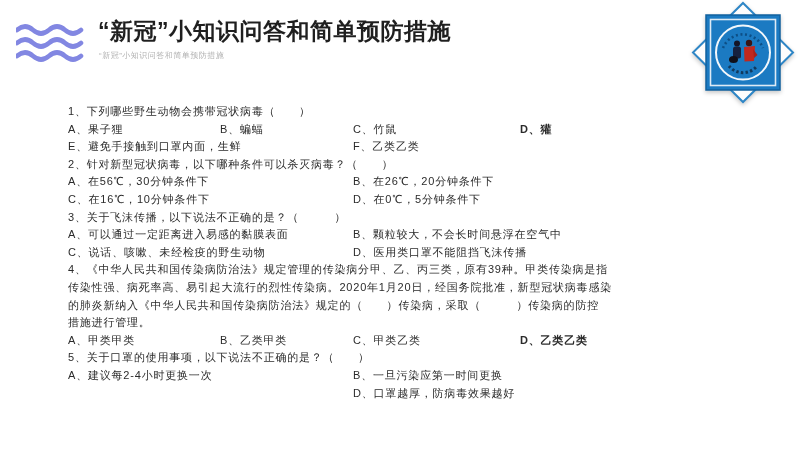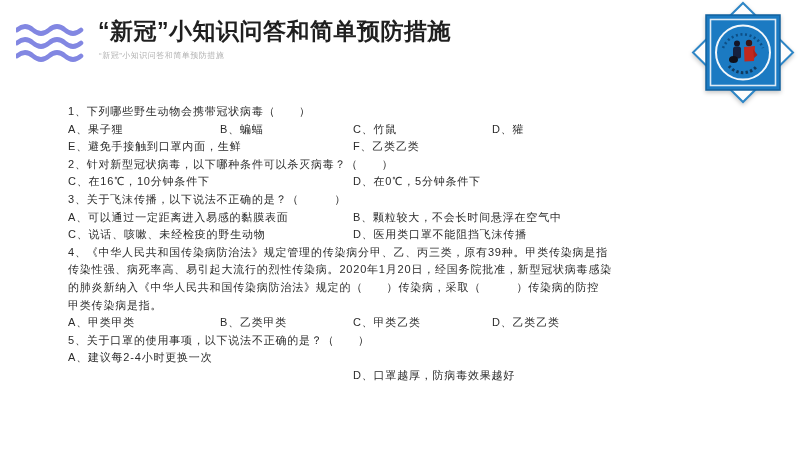--- a/index.html
+++ b/index.html
@@ -29,21 +29,21 @@
   
   .quiz{
     position:absolute;left:48px;top:103px;width:730px;
     font-size:11px;color:#2b2b2b;letter-spacing:.8px;
   }
   .line{position:relative;height:17.6px;line-height:17.6px;white-space:nowrap;}
   .opt{position:absolute;top:0;}
   .c0{left:0;}
   .c1{left:152px;}
   .c2{left:285px;}
-  .c3{left:424px;}
+  .c3{left:452px;font-weight:bold;}
 </style>
 </head>
 <body>
 
 <div class="slide">
 
   <svg class="waves" width="68" height="44" viewBox="0 0 68 44">
     <path d="M1 8 Q 9 1 17 8 T 33 8 T 49 8 T 65 8" fill="none" stroke="#8287e2" stroke-width="4.6" stroke-linecap="round"></path>
     <path d="M1 21 Q 9 14 17 21 T 33 21 T 49 21 T 65 21" fill="none" stroke="#8287e2" stroke-width="4.6" stroke-linecap="round"></path>
     <path d="M1 34 Q 9 27 17 34 T 33 34 T 49 34 T 65 34" fill="none" stroke="#8287e2" stroke-width="4.6" stroke-linecap="round"></path>
@@ -80,20 +80,24 @@
     </div>
     <div class="line">
       <span class="opt c0">E、避免手接触到口罩内面，生鲜</span>
       <span class="opt c2">F、乙类乙类</span>
     </div>
 
     <div class="line">
       <span class="opt c0">2、针对新型冠状病毒，以下哪种条件可以杀灭病毒？（　　）</span>
     </div>
     <div class="line">
+      <span class="opt c0">A、在56℃，30分钟条件下</span>
+      <span class="opt c2">B、在26℃，20分钟条件下</span>
+    </div>
+    <div class="line">
       <span class="opt c0">C、在16℃，10分钟条件下</span>
       <span class="opt c2">D、在0℃，5分钟条件下</span>
     </div>
 
     <div class="line">
       <span class="opt c0">3、关于飞沫传播，以下说法不正确的是？（　　　）</span>
     </div>
     <div class="line">
       <span class="opt c0">A、可以通过一定距离进入易感的黏膜表面</span>
       <span class="opt c2">B、颗粒较大，不会长时间悬浮在空气中</span>
@@ -106,33 +110,34 @@
     <div class="line">
       <span class="opt c0">4、《中华人民共和国传染病防治法》规定管理的传染病分甲、乙、丙三类，原有39种。甲类传染病是指</span>
     </div>
     <div class="line">
       <span class="opt c0">传染性强、病死率高、易引起大流行的烈性传染病。2020年1月20日，经国务院批准，新型冠状病毒感染</span>
     </div>
     <div class="line">
       <span class="opt c0">的肺炎新纳入《中华人民共和国传染病防治法》规定的（　　）传染病，采取（　　　）传染病的防控</span>
     </div>
     <div class="line">
-      <span class="opt c0">甲类传染病是指。</span>
+      <span class="opt c0">措施进行管理。</span>
     </div>
     <div class="line">
       <span class="opt c0">A、甲类甲类</span>
       <span class="opt c1">B、乙类甲类</span>
       <span class="opt c2">C、甲类乙类</span>
       <span class="opt c3">D、乙类乙类</span>
     </div>
 
     <div class="line">
       <span class="opt c0">5、关于口罩的使用事项，以下说法不正确的是？（　　）</span>
     </div>
     <div class="line">
       <span class="opt c0">A、建议每2-4小时更换一次</span>
+      <span class="opt c2">B、一旦污染应第一时间更换</span>
     </div>
     <div class="line">
       <span class="opt c2">D、口罩越厚，防病毒效果越好</span>
     </div>
 
   </div>
 </div>
 
 </body></html>

